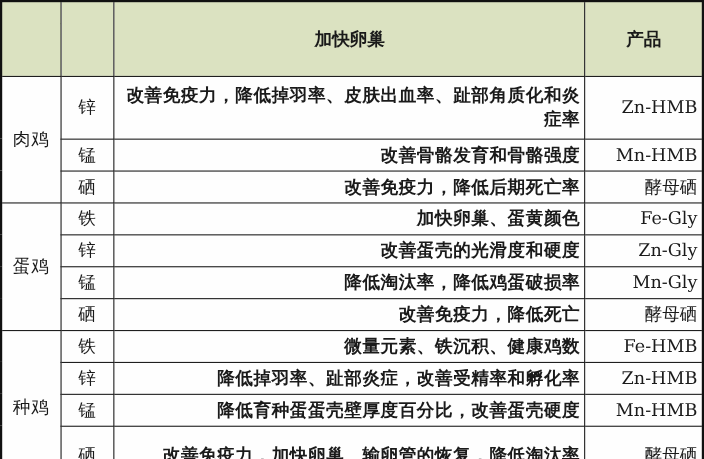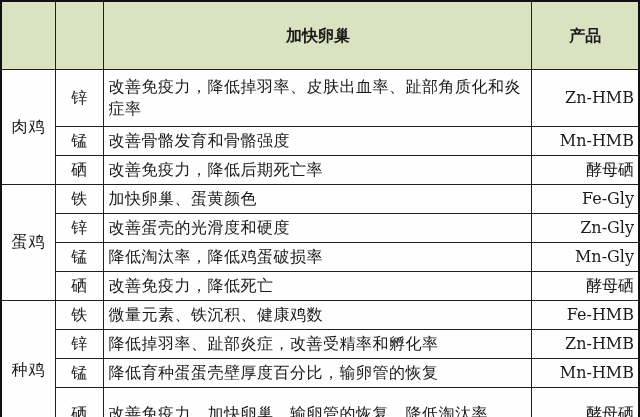--- a/index.html
+++ b/index.html
@@ -32,23 +32,24 @@
   }
   .col-stage   { width: 54px; }
   .col-element { width: 48px; }
   .col-func    { width: 424px; }
   .col-prod    { width: 106px; }
   td.stage, td.element {
     text-align: center;
     letter-spacing: 1px;
   }
   td.func {
-    text-align: left;
+    text-align: right;
     padding-left: 7px;
     letter-spacing: 0.5px;
+    font-weight: bold;
   }
   td.prod {
     text-align: right;
     padding-left: 5px;
     font-size: 16.5px;
   }
   .wrap2 {
     display: inline-block;
     width: 2.4em;
     letter-spacing: 1px;
@@ -122,21 +123,21 @@
       <td class="func">微量元素、铁沉积、健康鸡数</td>
       <td class="prod">Fe-HMB</td>
     </tr>
     <tr class="h-norm">
       <td class="element">锌</td>
       <td class="func">降低掉羽率、趾部炎症，改善受精率和孵化率</td>
       <td class="prod">Zn-HMB</td>
     </tr>
     <tr class="h-norm">
       <td class="element">锰</td>
-      <td class="func">降低育种蛋蛋壳壁厚度百分比，输卵管的恢复</td>
+      <td class="func">降低育种蛋蛋壳壁厚度百分比，改善蛋壳硬度</td>
       <td class="prod">Mn-HMB</td>
     </tr>
     <tr class="h-tall2">
       <td class="element">硒</td>
       <td class="func">改善免疫力，加快卵巢、输卵管的恢复，降低淘汰率</td>
       <td class="prod">酵母硒</td>
     </tr>
   </tbody>
 </table>
 

